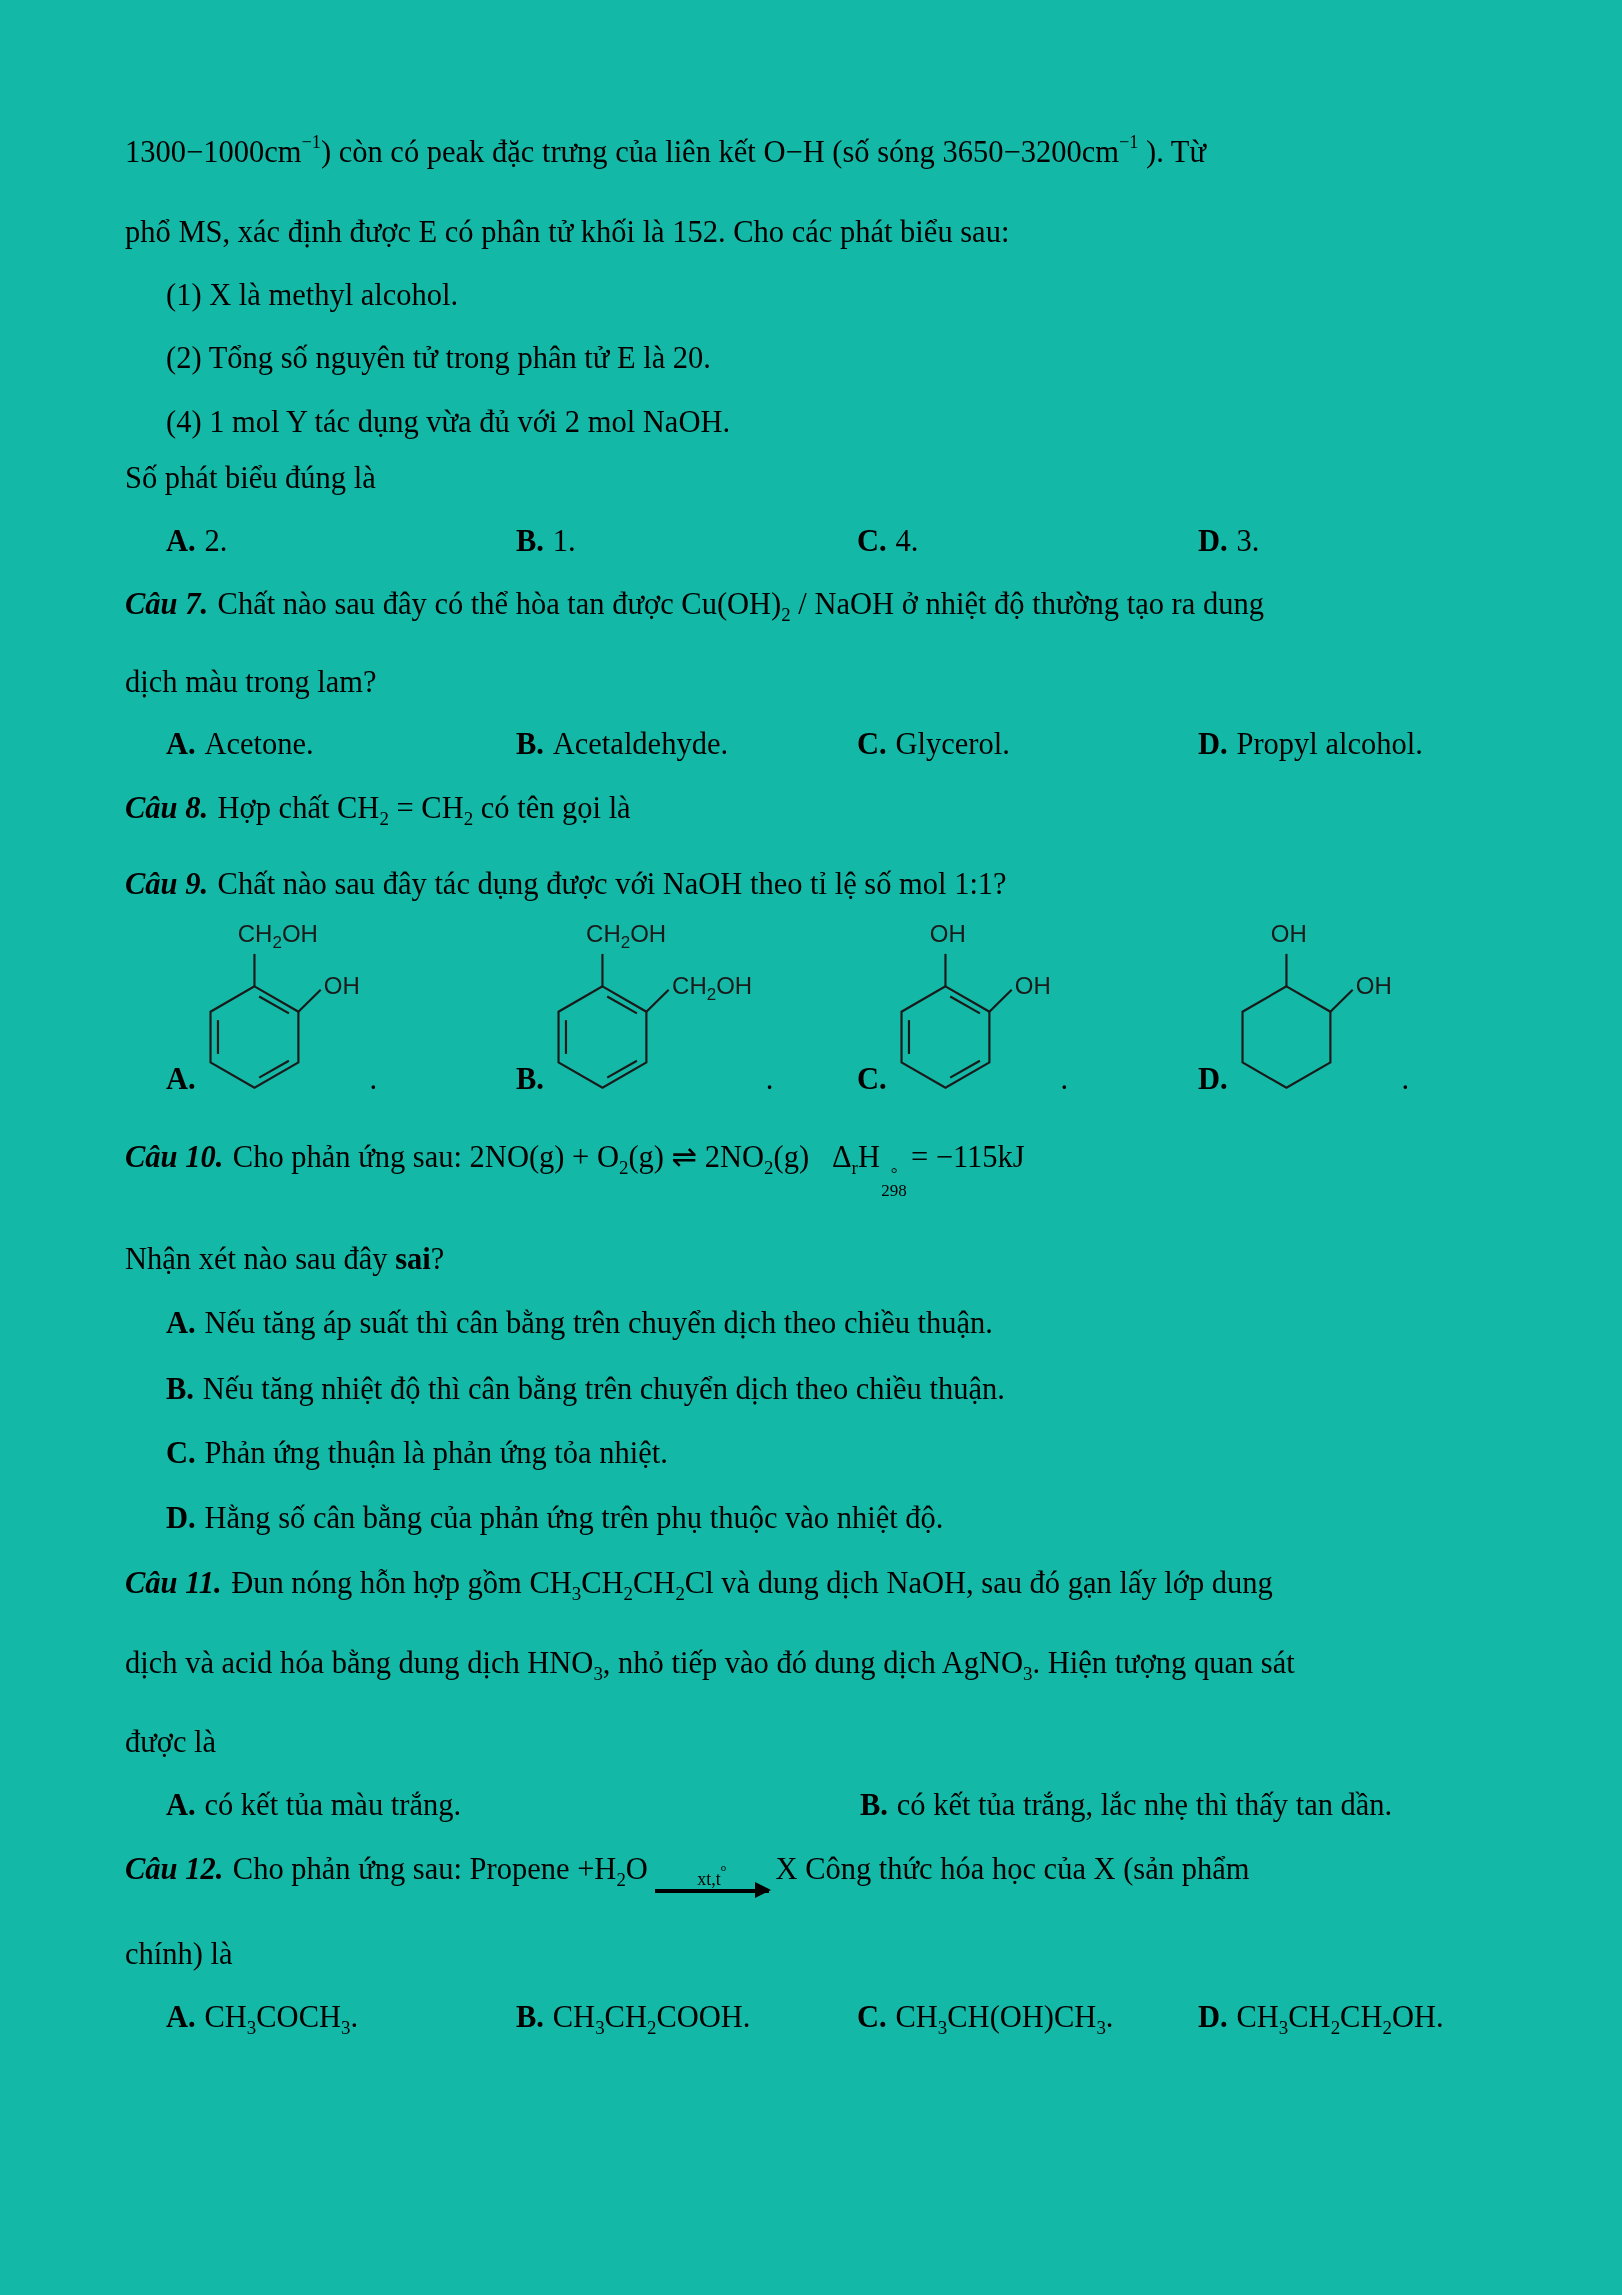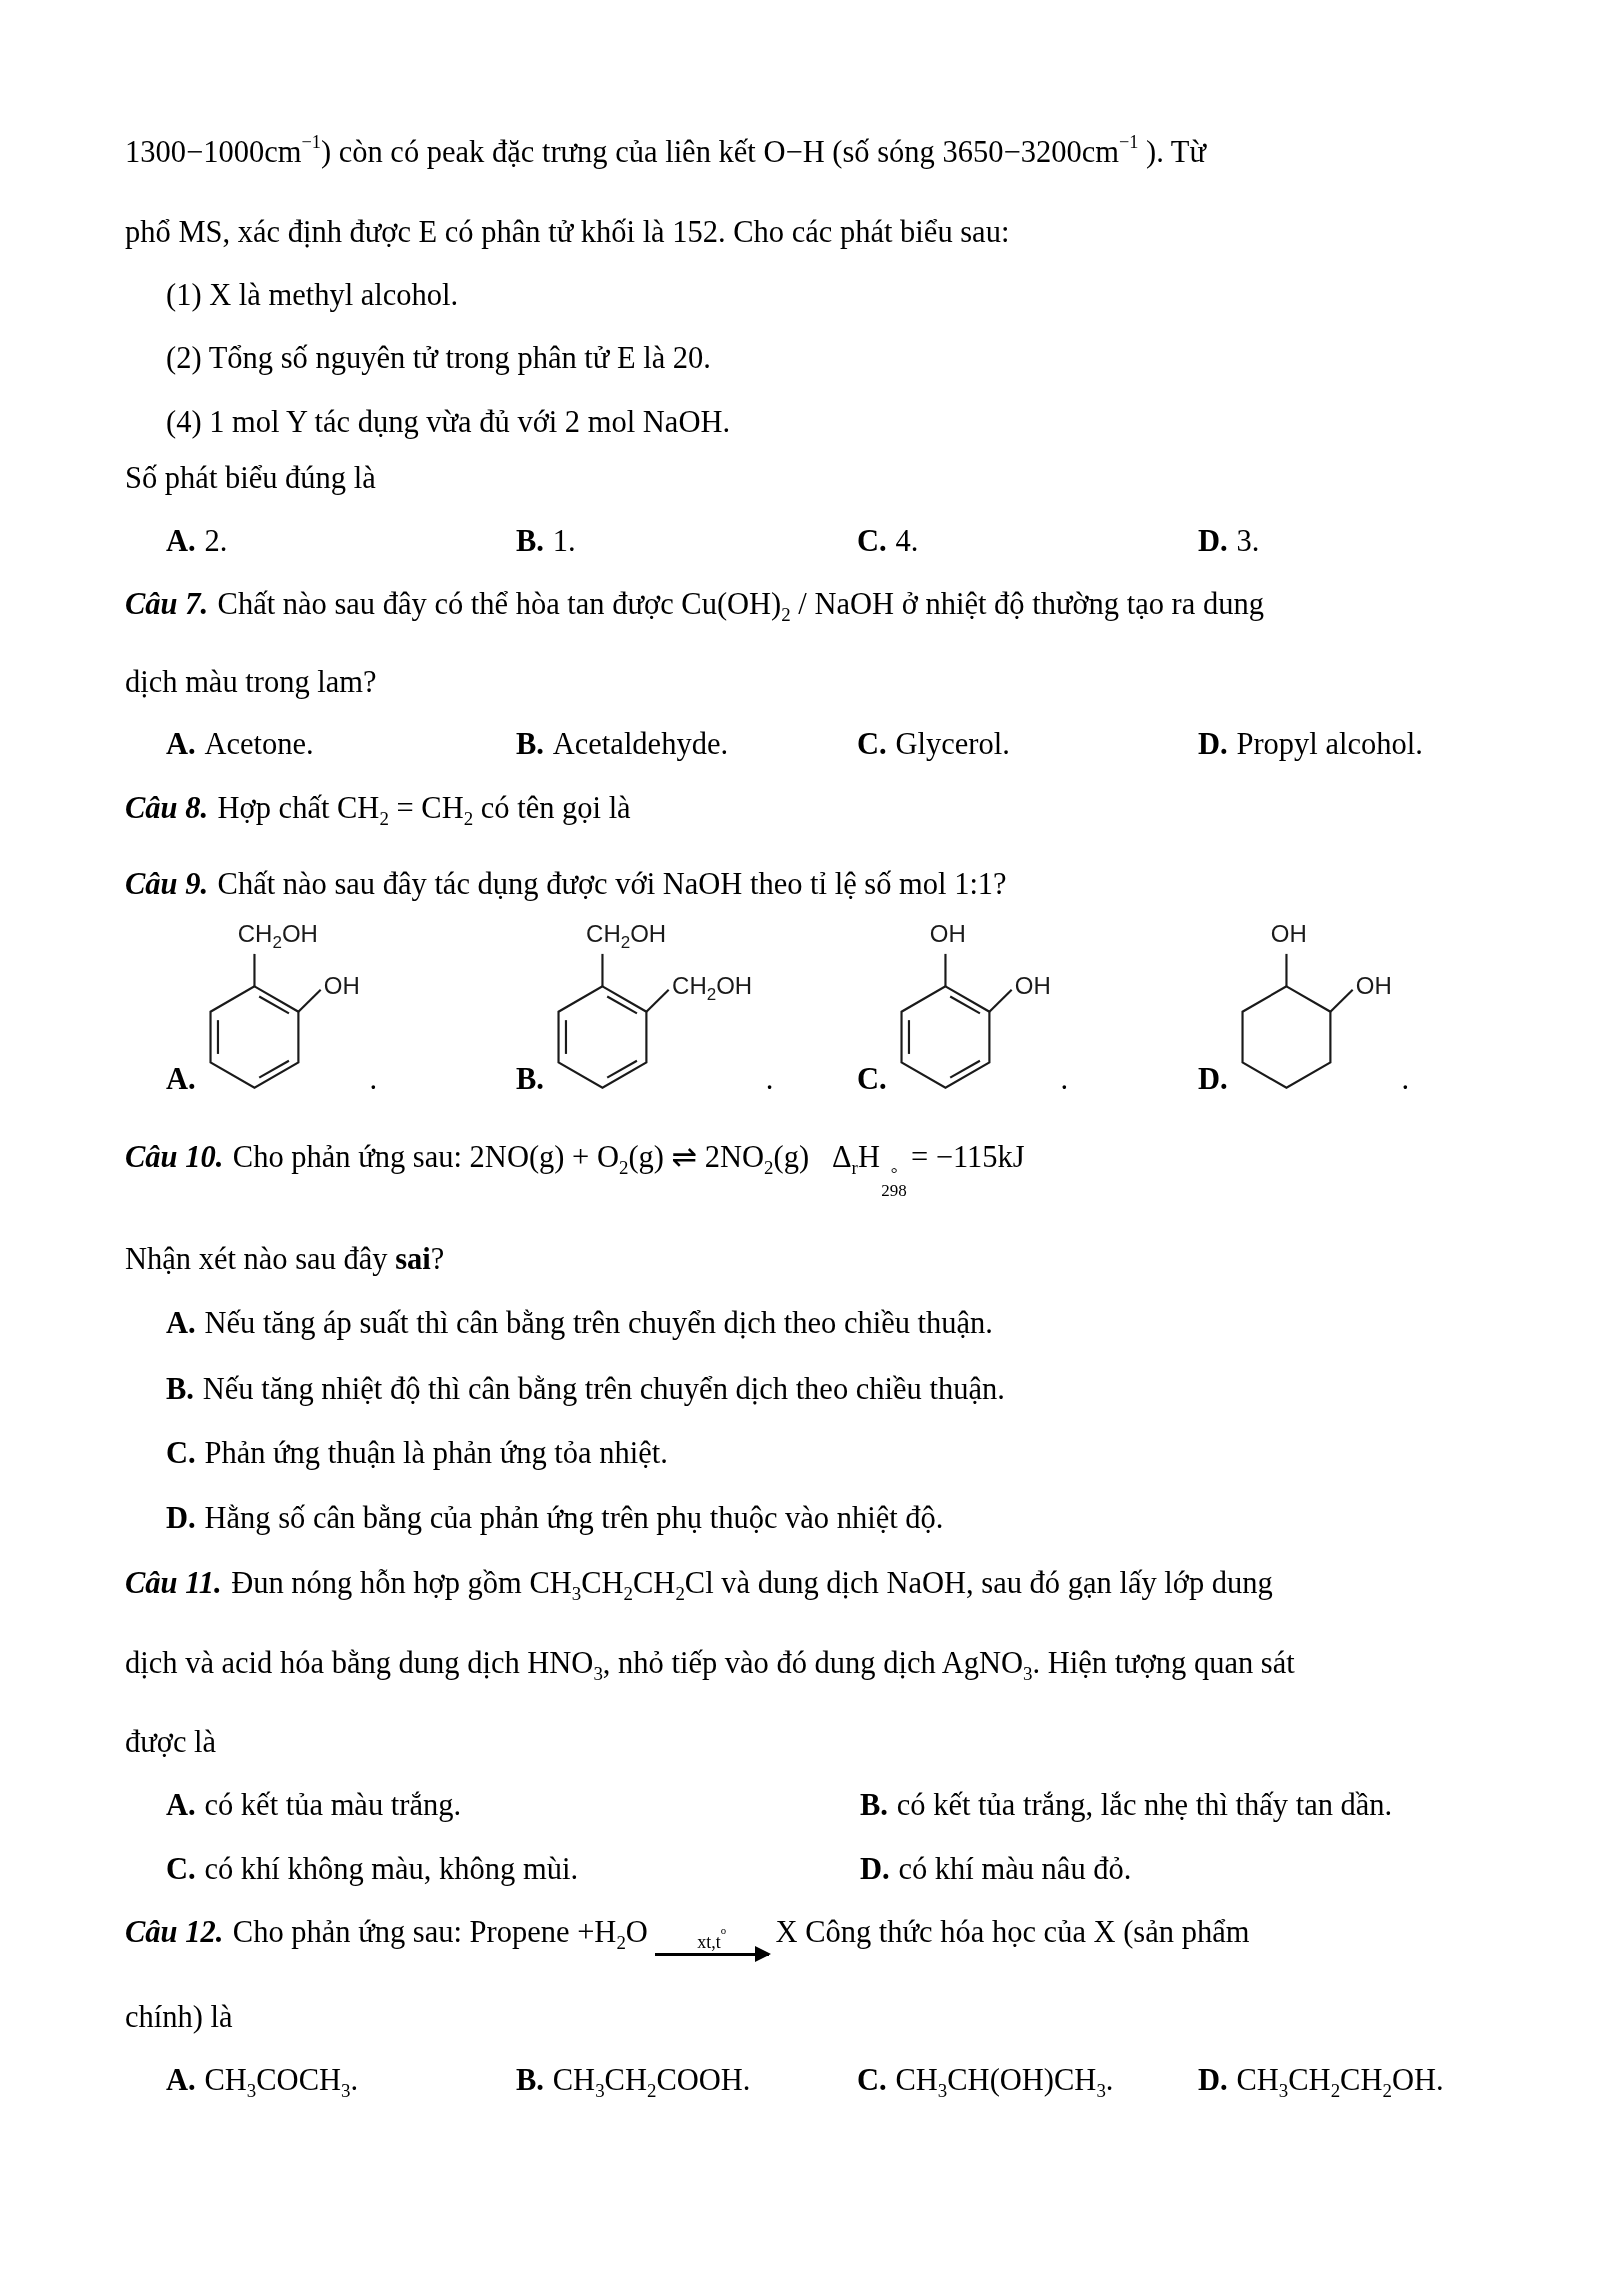--- a/index.html
+++ b/index.html
@@ -1,20 +1,20 @@
 <!DOCTYPE html>
 <html style="font-size:11px"><head>
 <meta charset="utf-8">
 <style>
   html,body{margin:0;padding:0;background:#e8e8e8;}
   .page{
     position:relative;
     width:1622px;height:2295px;
     margin:0 auto;
-    background:#ffffff;
+    background:#14b8a6;
     color:#000000;
     font-family:"Liberation Serif", serif;
     font-size:30.5px;
     box-sizing:border-box;
     padding:134px 115px 0 125px;
     overflow:hidden;
   }
   .ln{line-height:37px;white-space:nowrap;}
   .ind{padding-left:41px;}
   sub{font-size:62%;vertical-align:-6.8px;line-height:0;}
@@ -162,24 +162,20 @@
   <div class="ln ind mb41"><b class="ol">C.</b><span>Phản ứng thuận là phản ứng tỏa nhiệt.</span></div>
   <div class="ln ind mb41"><b class="ol">D.</b><span>Hằng số cân bằng của phản ứng trên phụ thuộc vào nhiệt độ.</span></div>
 
   <div class="ln mb64"><b class="qlabel">Câu 11.</b><span>Đun nóng hỗn hợp gồm CH<sub>3</sub>CH<sub>2</sub>CH<sub>2</sub>Cl và dung dịch NaOH, sau đó gạn lấy lớp dung</span></div>
   <div class="ln mb62">dịch và acid hóa bằng dung dịch HNO<sub>3</sub>, nhỏ tiếp vào đó dung dịch AgNO<sub>3</sub>. Hiện tượng quan sát</div>
   <div class="ln mb38">được là</div>
   <div class="optrow2 mb40">
     <div class="opt"><b class="ol">A.</b><span>có kết tủa màu trắng.</span></div>
     <div class="opt"><b class="ol">B.</b><span>có kết tủa trắng, lắc nhẹ thì thấy tan dần.</span></div>
   </div>
-  <div class="optrow2 mb39">
-    <div class="opt"><b class="ol">C.</b><span>có khí không màu, không mùi.</span></div>
-    <div class="opt"><b class="ol">D.</b><span>có khí màu nâu đỏ.</span></div>
-  </div>
 
   <div class="ln mb63">
     <b class="qlabel">Câu 12.</b><span>Cho phản ứng sau: Propene +H<sub>2</sub>O</span><span class="rxarrow">
         <span class="lbl">xt,t<sup>o</sup></span>
         <span class="shaft"></span>
       </span><span>X Công thức hóa học của X (sản phẩm</span>
   </div>
   <div class="ln mb39">chính) là</div>
   <div class="optrow">
     <div class="opt"><b class="ol">A.</b><span>CH<sub>3</sub>COCH<sub>3</sub>.</span></div>

